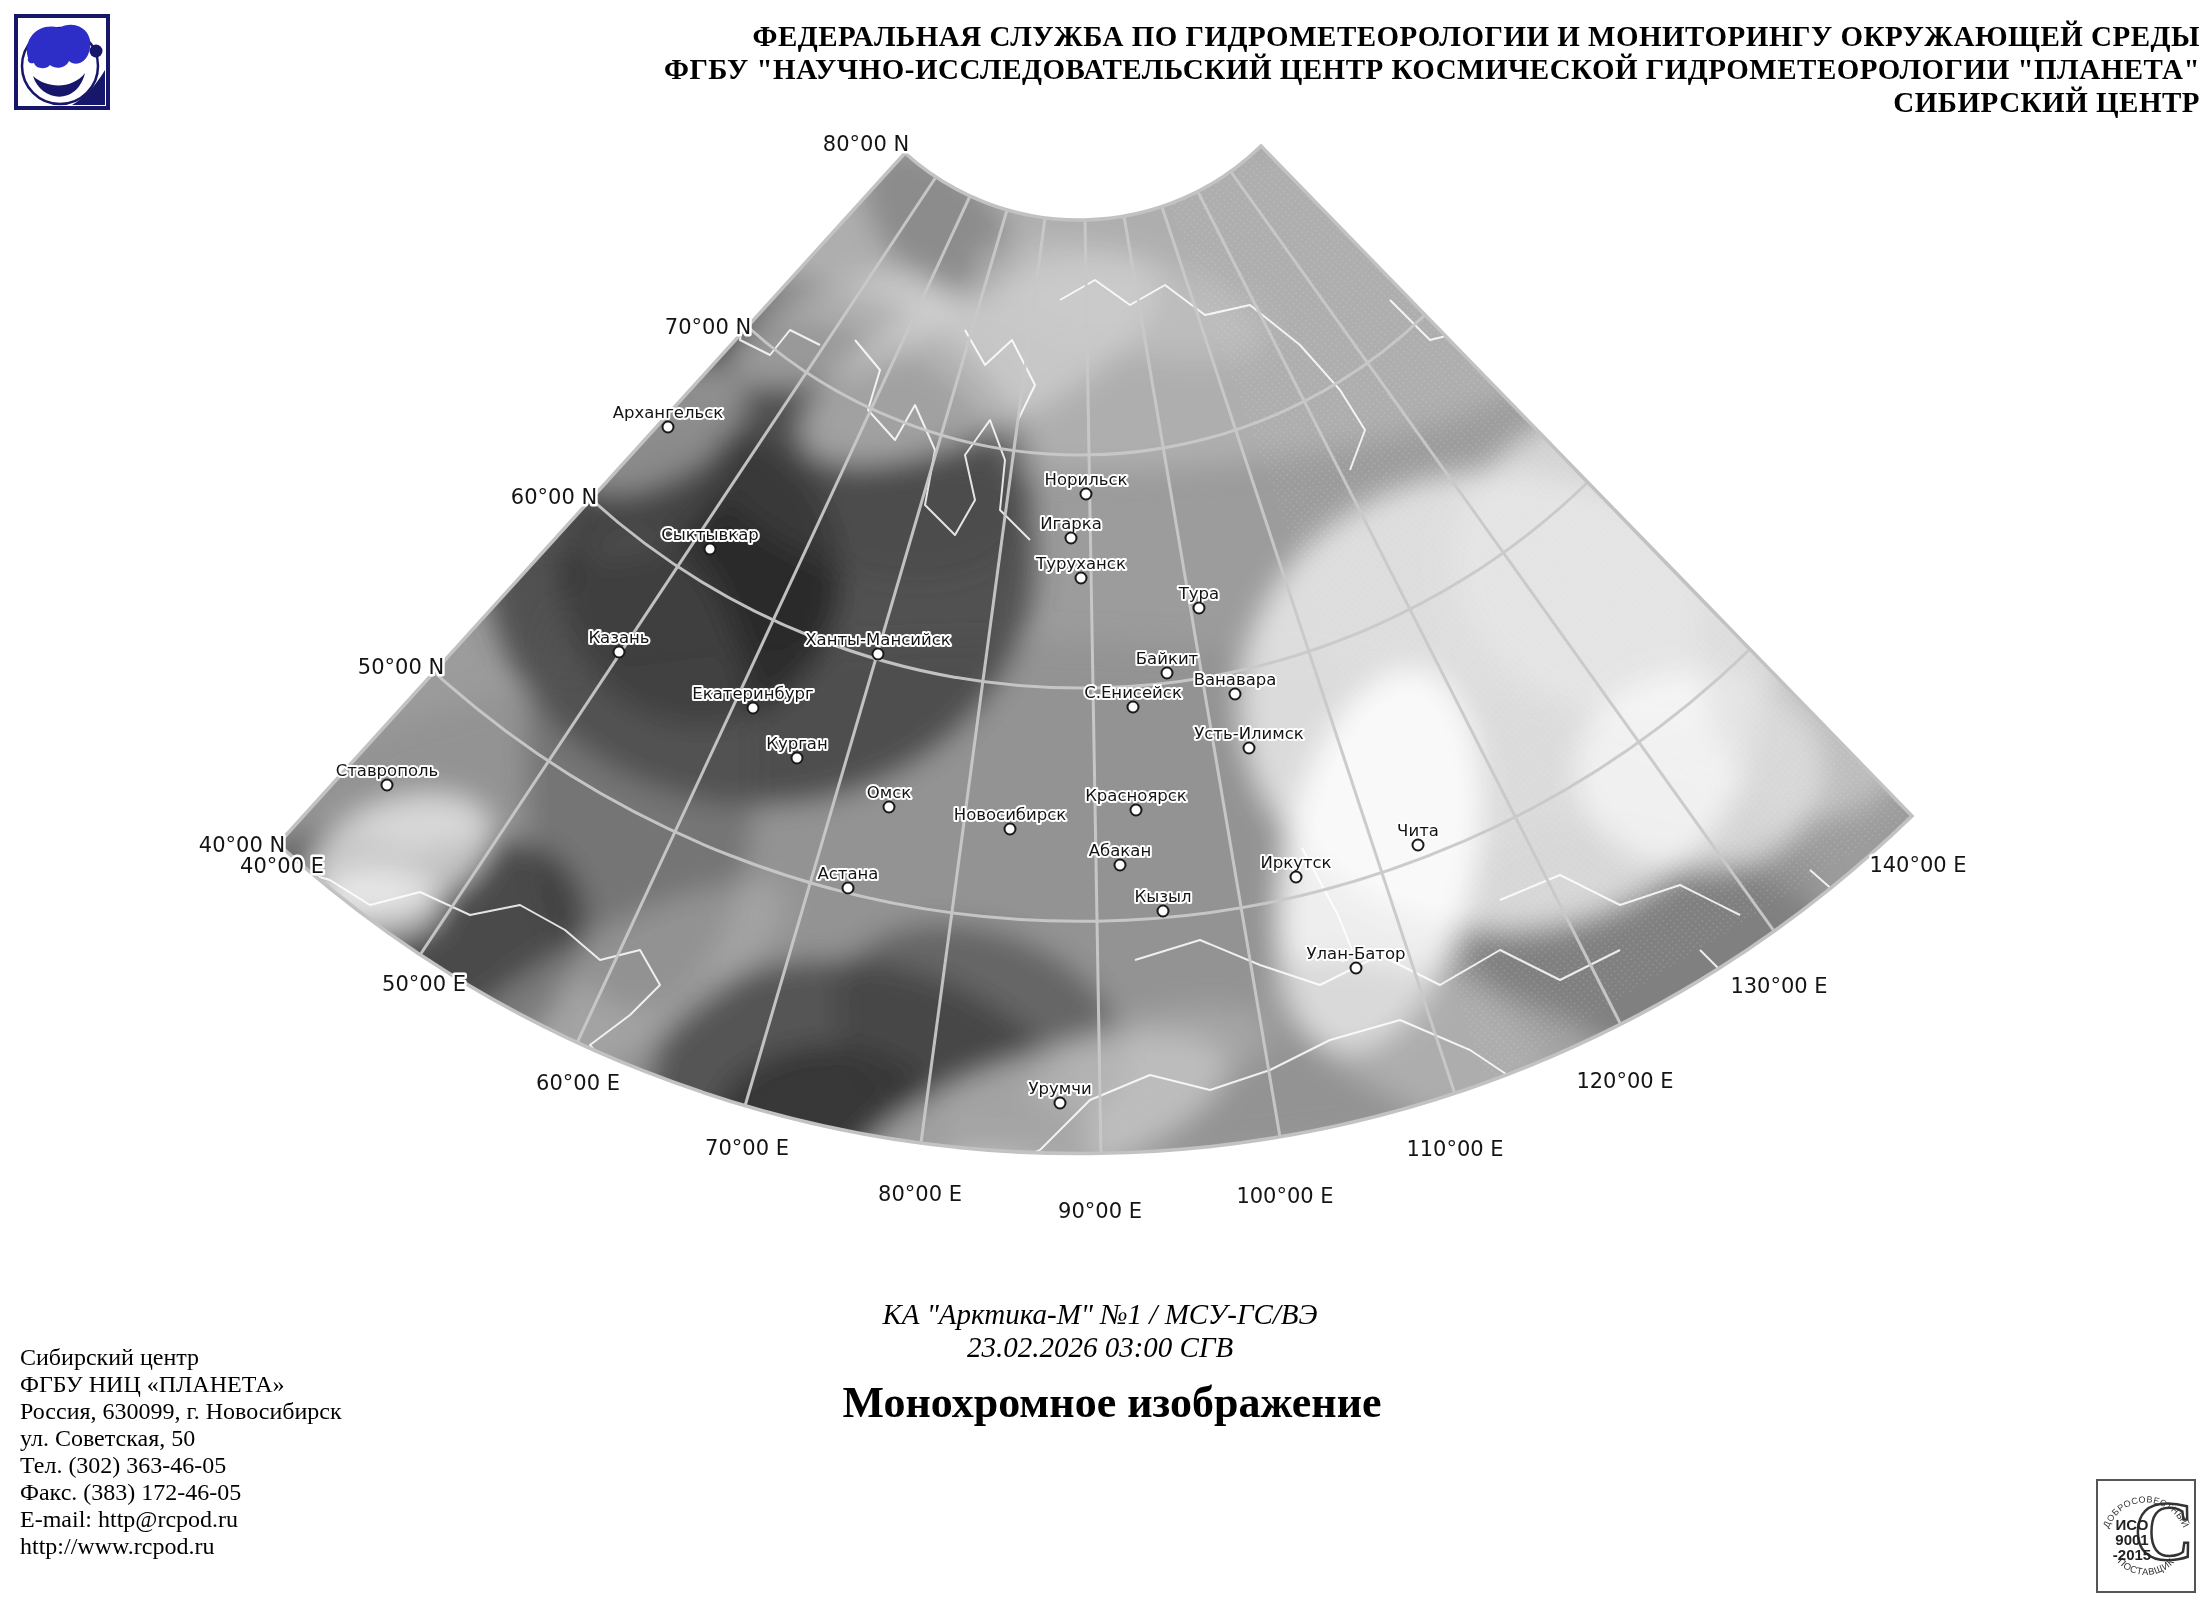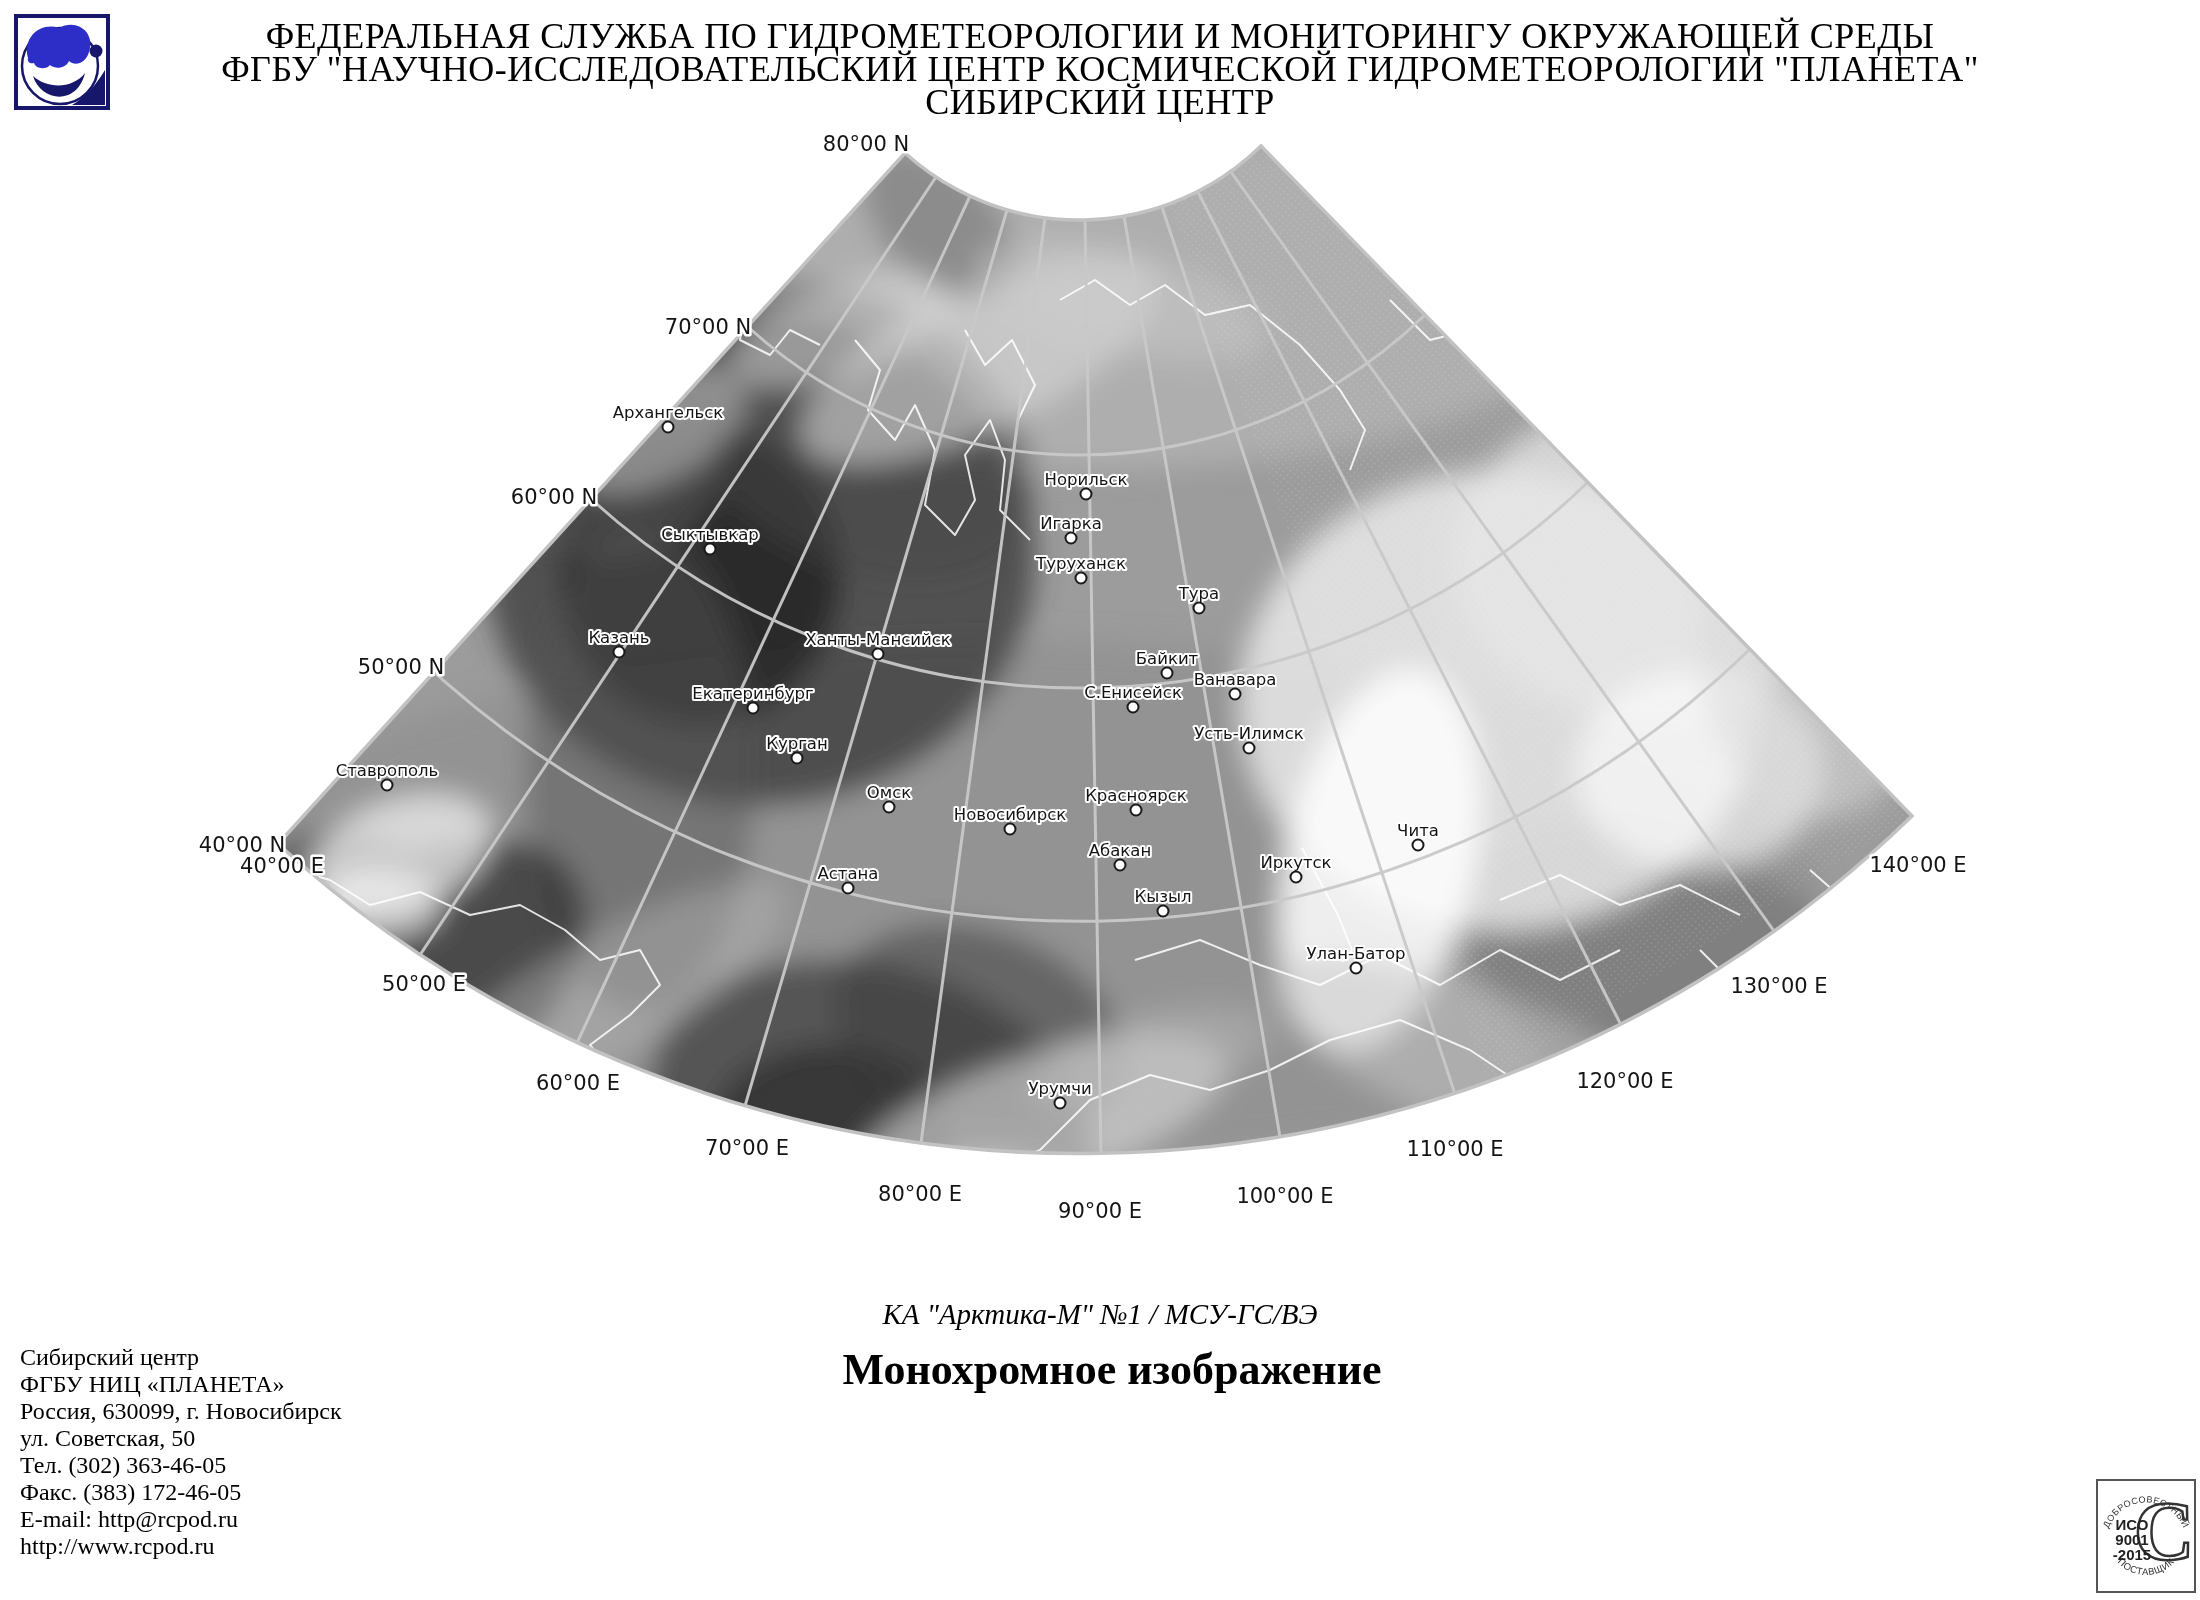--- a/index.html
+++ b/index.html
@@ -1,19 +1,19 @@
 <!DOCTYPE html>
 <html><head>
 <meta charset="utf-8">
 <style>
   html,body{margin:0;padding:0;background:#fff;}
   .page{position:relative;width:2200px;height:1600px;background:#fff;overflow:hidden;
         font-family:"Liberation Serif","DejaVu Serif",serif;}
-  .hdr{position:absolute;left:0;right:0;top:20px;text-align:center;color:#000;
-       font-size:36px;line-height:33px;font-weight:normal;letter-spacing:0.5px;}
+  .hdr{position:absolute;left:0;right:0;top:20px;text-align:right;color:#000;
+       font-size:29px;line-height:33px;font-weight:bold;letter-spacing:0.5px;}
   .logo{position:absolute;left:14px;top:14px;width:96px;height:96px;}
   .map-svg{position:absolute;left:0;top:0;width:2200px;height:1600px;}
   .caption{position:absolute;left:0;right:0;top:1298px;text-align:center;color:#000;}
   .caption .it{font-style:italic;font-size:29px;line-height:33px;}
   .caption .big{font-weight:bold;font-size:44px;margin-top:13px;padding-left:24px;}
   .contact{position:absolute;left:20px;top:1344px;font-size:24px;line-height:27px;color:#000;}
   .iso{position:absolute;left:2094px;top:1474px;width:104px;height:122px;}
   svg text{user-select:none;}
 </style>
 </head>
@@ -241,20 +241,21 @@
         </g>
         <g>
           <text x="1060" y="1094" text-anchor="middle" font-family="&quot;DejaVu Sans&quot;,&quot;Liberation Sans&quot;,sans-serif" font-size="16.5" fill="#141414" style="paint-order:stroke;stroke:#ffffff;stroke-linejoin:round;stroke-width:4px;">Урумчи</text>
           <circle cx="1060" cy="1103" r="5.5" fill="#ffffff" stroke="#1a1a1a" stroke-width="2"></circle>
         </g>
       </g>
   </svg>
 
   <div class="caption">
     <div class="it">КА "Арктика-М" №1 / МСУ-ГС/ВЭ</div>
+    <div class="it">23.02.2026  03:00 СГВ</div>
     <div class="big">Монохромное изображение</div>
   </div>
 
   <div class="contact">
     <div>Сибирский центр</div>
     <div>ФГБУ НИЦ «ПЛАНЕТА»</div>
     <div>Россия, 630099, г. Новосибирск</div>
     <div>ул. Советская, 50</div>
     <div>Тел. (302) 363-46-05</div>
     <div>Факс. (383) 172-46-05</div>

